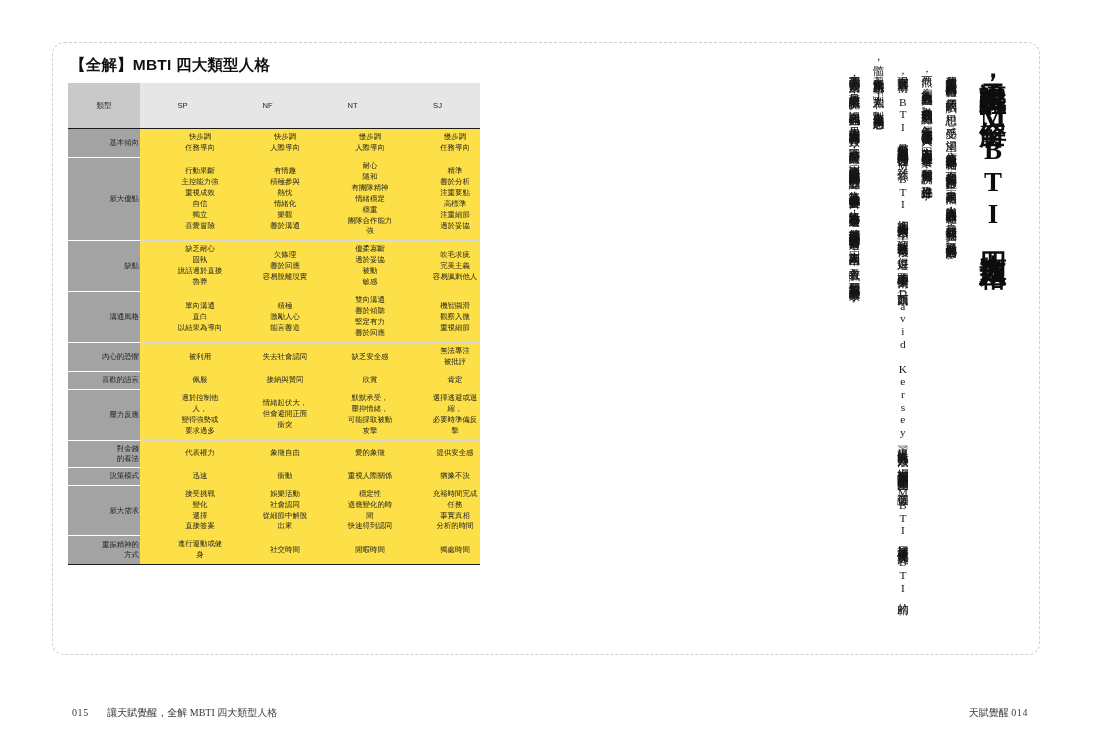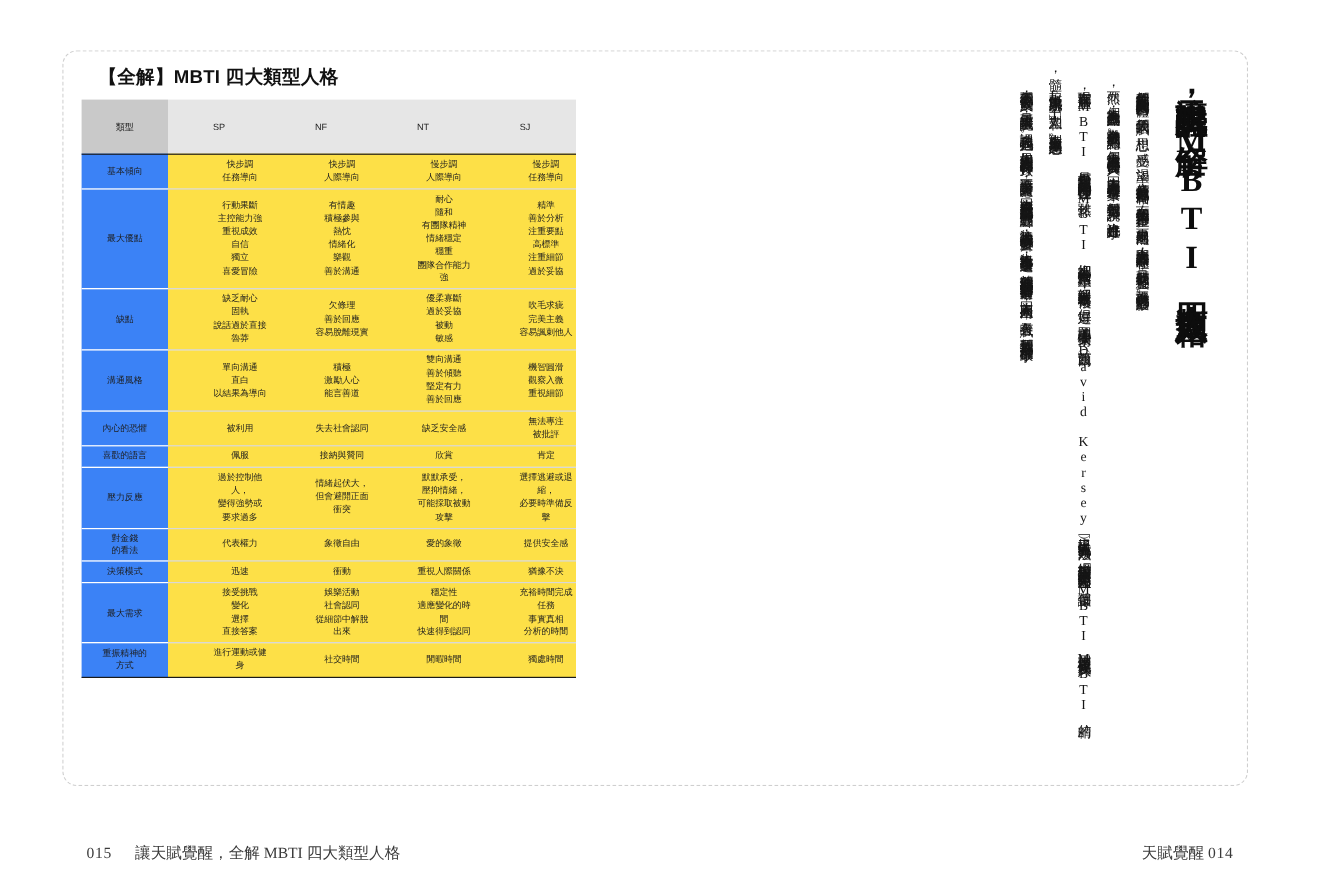--- a/index.html
+++ b/index.html
@@ -31,21 +31,21 @@
   .left-page{
     position:absolute;
     left:68px;top:56px;
     width:420px;height:590px;
   }
   .table-caption{
     font-size:15.5px;
     font-weight:700;
     letter-spacing:.2px;
     color:#111;
-    margin:0 0 8px 14px;
+    margin:0 0 8px 2px;
     line-height:1.2;
     white-space:nowrap;
   }
   table.mbti{
     border-collapse:collapse;
     width:412px;
     table-layout:fixed;
     font-size:7.4px;
     line-height:1.48;
     color:#1d1d1d;
@@ -63,24 +63,25 @@
     font-size:7.6px;
     padding:17px 1px;
     border-bottom:1.6px solid #1a1a1a;
   }
   table.mbti thead th.rowhead{
     background:#c9c9c9;
     border-bottom:1.6px solid #1a1a1a;
   }
   
   table.mbti td.rowhead{
-    background:#3b82f6;
+    background:#a3a3a3;
     font-size:7.4px;
     line-height:1.35;
     border-bottom:1px solid #ffffff;
+    text-align:right;
   }
   table.mbti td.cell{
     background:#fde047;
     border-bottom:1px solid #d8d8d8;
     padding-left:36px;
   }
   table.mbti tr.last td.cell{
     border-bottom:1.6px solid #1a1a1a;
   }
   table.mbti tr.last td.rowhead{
@@ -130,21 +131,21 @@
   .v-body p{
     margin:0;
     text-indent:1em;
   }
   .v-body p + p{margin-right:0;}
 
   
   .footer{
     position:absolute;
     bottom:24px;
-    font-size:13px;
+    font-size:10px;
     color:#3a3a3a;
     font-family:"Liberation Serif","DejaVu Serif",serif;
     white-space:nowrap;
   }
   .footer-left{left:72px;}
   .footer-left .pageno{margin-right:16px;letter-spacing:.6px;}
   .footer-right{right:72px;}
   .footer-right .pageno{margin-left:0;letter-spacing:.6px;}
 </style>
 </head>

